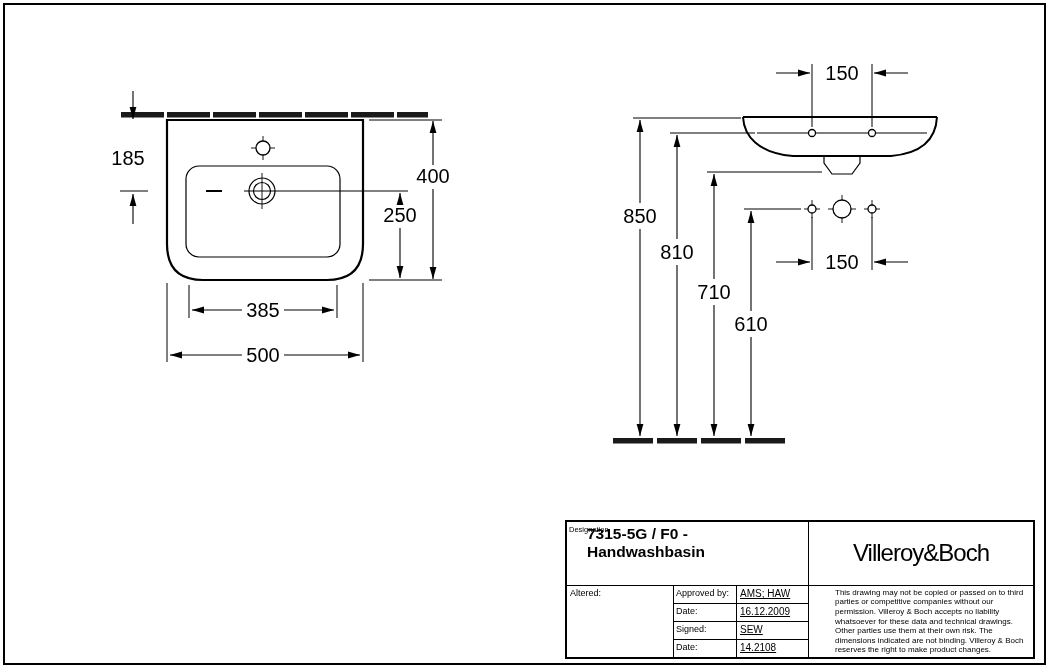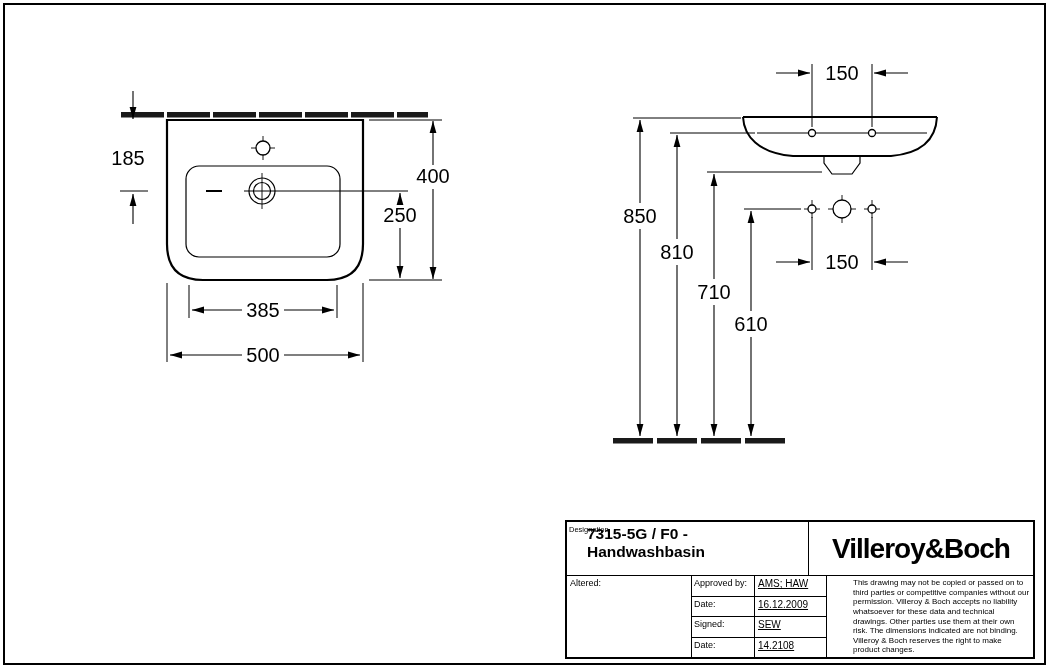--- a/index.html
+++ b/index.html
@@ -20,23 +20,23 @@
 
   .title-block{position:absolute;left:565px;top:520px;width:470px;height:139px;
        border:2px solid #000;background:#fff;box-sizing:border-box;
        display:flex;flex-direction:column;}
   .tb-top{display:flex;height:68px;border-bottom:1.5px solid #000;}
   .tb-designation{width:242px;border-right:1.5px solid #000;box-sizing:border-box;position:relative;}
   .tb-desig-label{position:absolute;top:3px;left:2px;font-size:7.5px;}
   .tb-product{margin:13px 0 0 20px;font-size:16px;font-weight:bold;letter-spacing:0.3px;}
   .tb-code{margin:3px 0 0 20px;font-size:15.5px;font-weight:bold;}
   .tb-brand{flex:1;display:flex;align-items:center;justify-content:center;
-       font-size:28px;font-weight:bold;letter-spacing:-1px;}
+       font-size:24px;font-weight:normal;letter-spacing:-1px;}
   .tb-bottom{display:flex;flex:1;}
-  .tb-altered{width:125px;border-right:1.2px solid #000;box-sizing:border-box;
+  .tb-altered{width:107px;border-right:1.2px solid #000;box-sizing:border-box;
        padding:2px 3px;font-size:9px;}
   .tb-rows{width:135px;border-right:1.2px solid #000;box-sizing:border-box;
        display:flex;flex-direction:column;}
   .tb-row{flex:1;display:flex;border-bottom:1.2px solid #000;}
   .tb-row:last-child{border-bottom:none;}
   .tb-row-label{width:63px;border-right:1.2px solid #000;box-sizing:border-box;
        padding:2px 0 0 2px;font-size:9px;}
   .tb-row-value{flex:1;padding:2px 0 0 3px;font-size:10px;text-decoration:underline;}
   .tb-disclaimer{flex:1;box-sizing:border-box;padding:2px 3px;
        font-size:8px;line-height:9.6px;margin-left:23px;}

